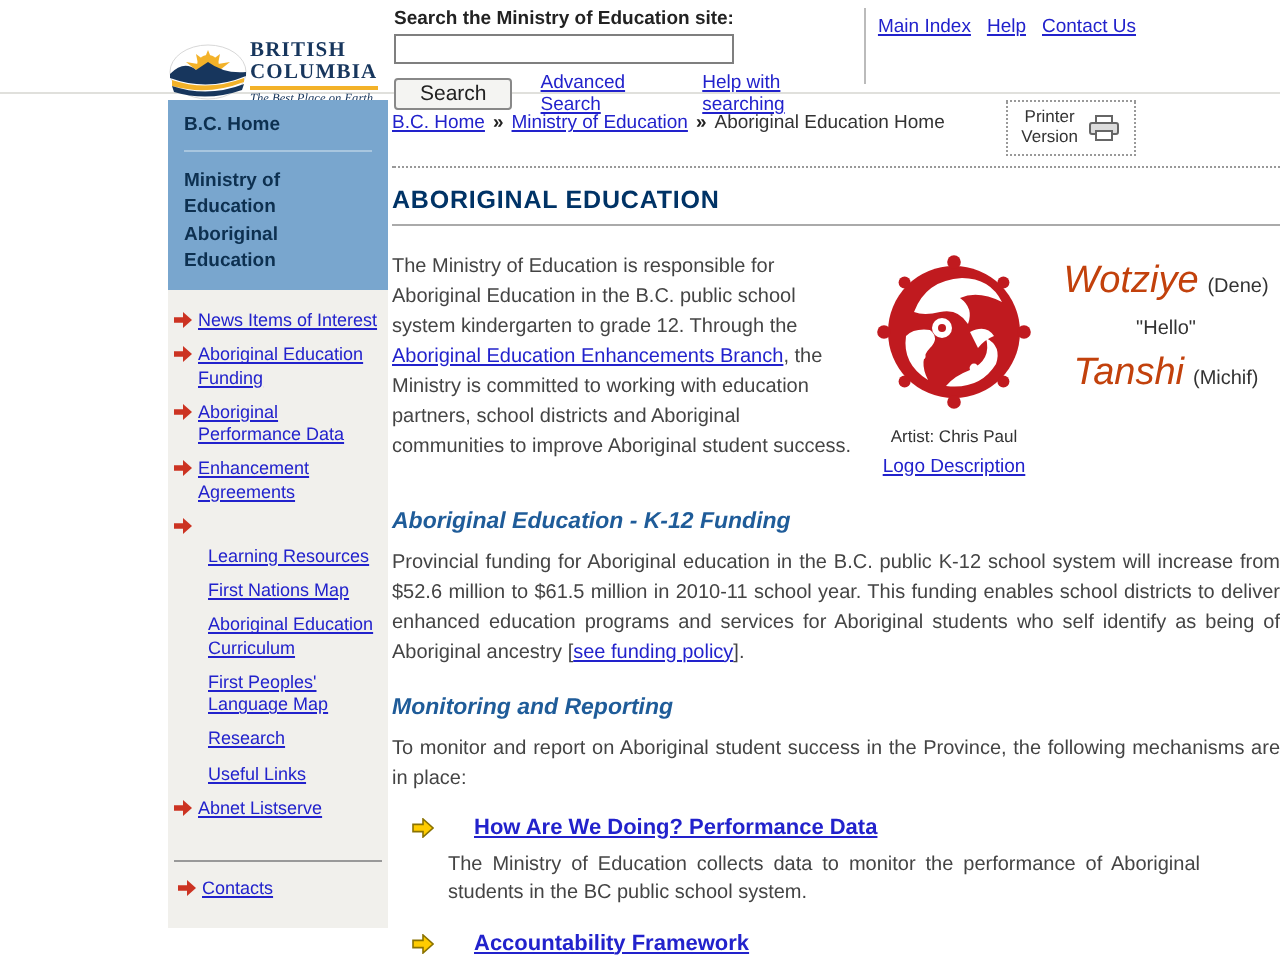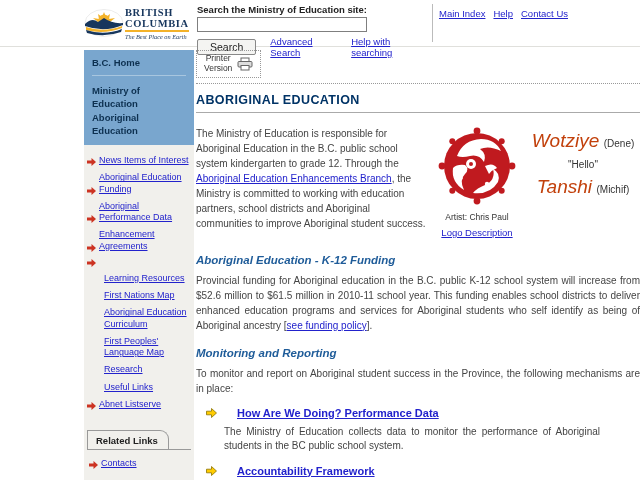--- a/index.html
+++ b/index.html
@@ -1,41 +1,41 @@
 <!DOCTYPE html>
 <html><head>
 <meta charset="utf-8">
 <style>
   * { margin:0; padding:0; box-sizing:border-box; }
   body { font-family:"Liberation Sans", sans-serif; background:#fff; }
   .page { position:relative; width:640px; height:480px; background:#fff; overflow:hidden; }
 
   
   .header { position:absolute; top:0; left:0; width:640px; height:47px; background:#fff; border-bottom:1px solid #e0e0dc; }
-  .bc-logo { position:absolute; left:84px; top:3px; width:108px; height:42px; display:flex; align-items:center; gap:1px; }
+  .bc-logo { position:absolute; left:84px; top:16px; width:108px; height:42px; display:flex; align-items:center; gap:1px; }
   .bc-logo-text { color:#17365d; font-family:"Liberation Serif", serif; }
   .bc-logo-line { font-size:10.5px; font-weight:bold; letter-spacing:0.6px; line-height:1.0; }
   .bc-tagline { font-size:6.3px; font-style:italic; border-top:2px solid #f3b229; padding-top:1px; margin-top:1px; }
   .search-block { position:absolute; left:197px; top:4px; width:228px; }
   .search-label { font-size:9.5px; font-weight:bold; color:#222; }
   .search-input { width:170px; height:15px; border:1px solid #7f7f7f; font-size:10px; margin-top:2px; display:block; }
   .search-row { display:flex; align-items:center; gap:14px; margin-top:4px; }
   .search-btn { font-size:10.5px; padding:1px 12px; border:1px solid #888; background:#f4f4f2; border-radius:2px; color:#222; cursor:pointer; }
   a.lnk { color:#2222cc; text-decoration:underline; cursor:pointer; }
   .small-lnk { font-size:9.5px; }
   .header-divider { position:absolute; left:432px; top:4px; height:38px; width:1px; background:#bbb; }
   .top-links { position:absolute; right:72px; top:8px; display:flex; gap:8px; font-size:9.5px; }
 
   
   .sidebar { position:absolute; left:84px; top:50px; width:110px; background:#f1f0ec; padding-bottom:4px; }
   .sb-head { background:#79a6ce; padding:7px 8px 8px 8px; }
   .sb-home { font-size:9.5px; font-weight:bold; color:#0d3050; padding-bottom:7px; border-bottom:1px solid #a8c6df; margin-bottom:8px; cursor:pointer; }
   .sb-min { font-size:9.5px; font-weight:bold; color:#0d3050; line-height:1.4; }
   .sb-menu { padding:10px 3px 4px 3px; }
-  .s-item { display:flex; gap:3px; margin-bottom:6px; align-items:flex-end; }
+  .s-item { display:flex; gap:3px; margin-bottom:6px; align-items:flex-start; }
   .s-item.sub { margin-left:17px; margin-bottom:6px; }
   .s-link { font-size:9px; line-height:1.25; color:#2222cc; text-decoration:underline; cursor:pointer; }
   .red-arrow { flex:0 0 auto; margin-top:1px; }
   .related { margin:10px 3px 0 3px; }
   .related-tab { display:inline-block; font-size:9.5px; font-weight:bold; color:#222; background:#f1f0ec; border:1px solid #999; border-bottom:none; border-top-right-radius:9px; padding:4px 10px 3px 8px; }
   .related-body { border-top:1px solid #999; padding:8px 2px 4px 2px; }
 
   
   .main { position:absolute; left:196px; top:50px; width:444px; }
   .crumb-row { display:flex; justify-content:space-between; align-items:flex-start; border-bottom:1px dotted #999; padding-bottom:5px; }
@@ -157,36 +157,38 @@
       </div>
       <div class="s-item">
         <svg class="red-arrow" width="9" height="8" viewBox="0 0 9 8">
             <polygon points="0,2.6 4.5,2.6 4.5,0 9,4 4.5,8 4.5,5.4 0,5.4" fill="#cc3322"></polygon>
           </svg>
         <a class="s-link">Abnet Listserve</a>
       </div>
     </div>
 
     <div class="related">
-      <div class="related-tab">Related Links</div>
       <div class="related-body">
         <div class="s-item">
           <svg class="red-arrow" width="9" height="8" viewBox="0 0 9 8">
               <polygon points="0,2.6 4.5,2.6 4.5,0 9,4 4.5,8 4.5,5.4 0,5.4" fill="#cc3322"></polygon>
             </svg>
           <a class="s-link">Contacts</a>
         </div>
 
       </div>
     </div>
 
   </div>
 
   <div class="main">
     <div class="crumb-row">
+      <div class="crumbs">
+        <a class="lnk">B.C. Home</a><span class="crumb-sep">»</span><a class="lnk">Ministry of Education</a><span class="crumb-sep">»</span><span>Aboriginal Education Home</span>
+      </div>
       <div class="printer-box">
         <div class="printer-label">
           <div>Printer</div>
           <div>Version</div>
         </div>
         <svg width="16" height="14" viewBox="0 0 16 14">
           <rect x="4" y="1" width="8" height="4" fill="#fff" stroke="#666"></rect>
           <rect x="1" y="4.5" width="14" height="5.5" rx="1" fill="#ddd" stroke="#666"></rect>
           <rect x="4" y="8.5" width="8" height="4.5" fill="#fff" stroke="#666"></rect>
         </svg>

